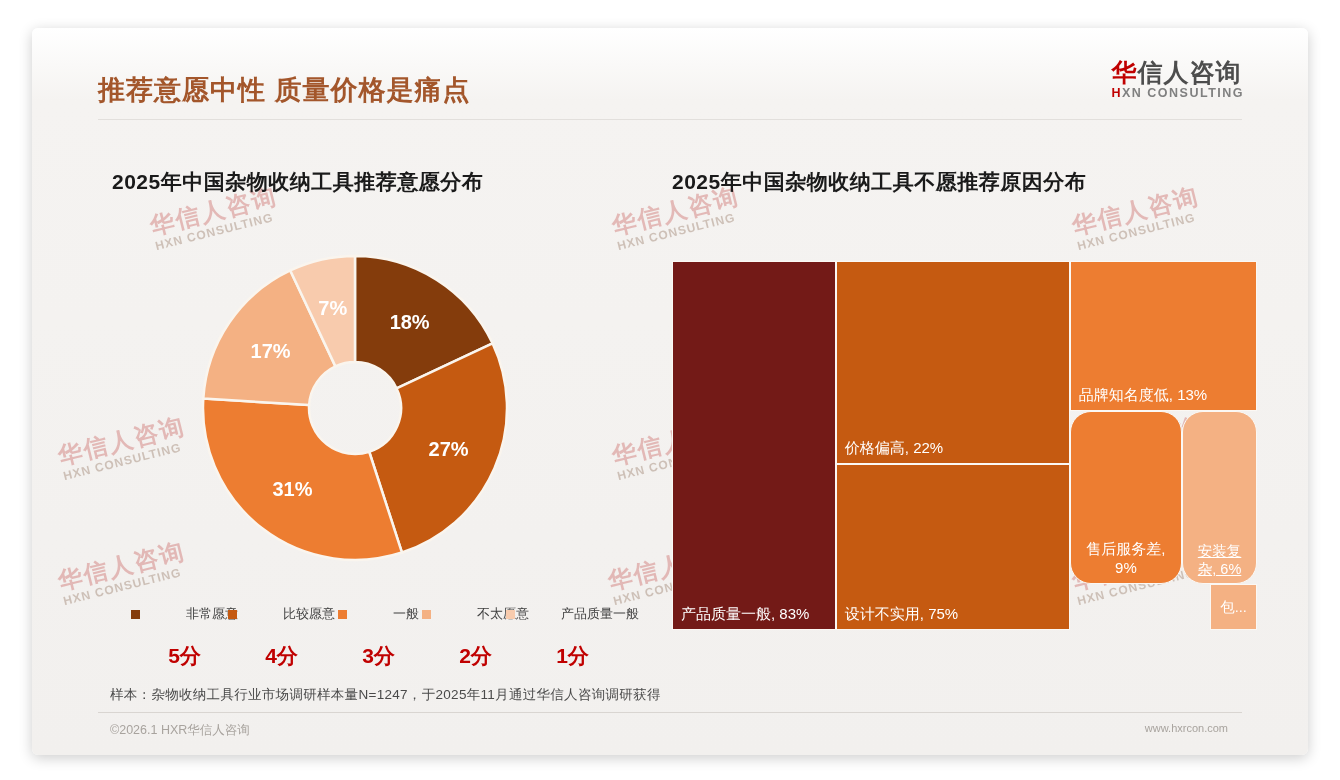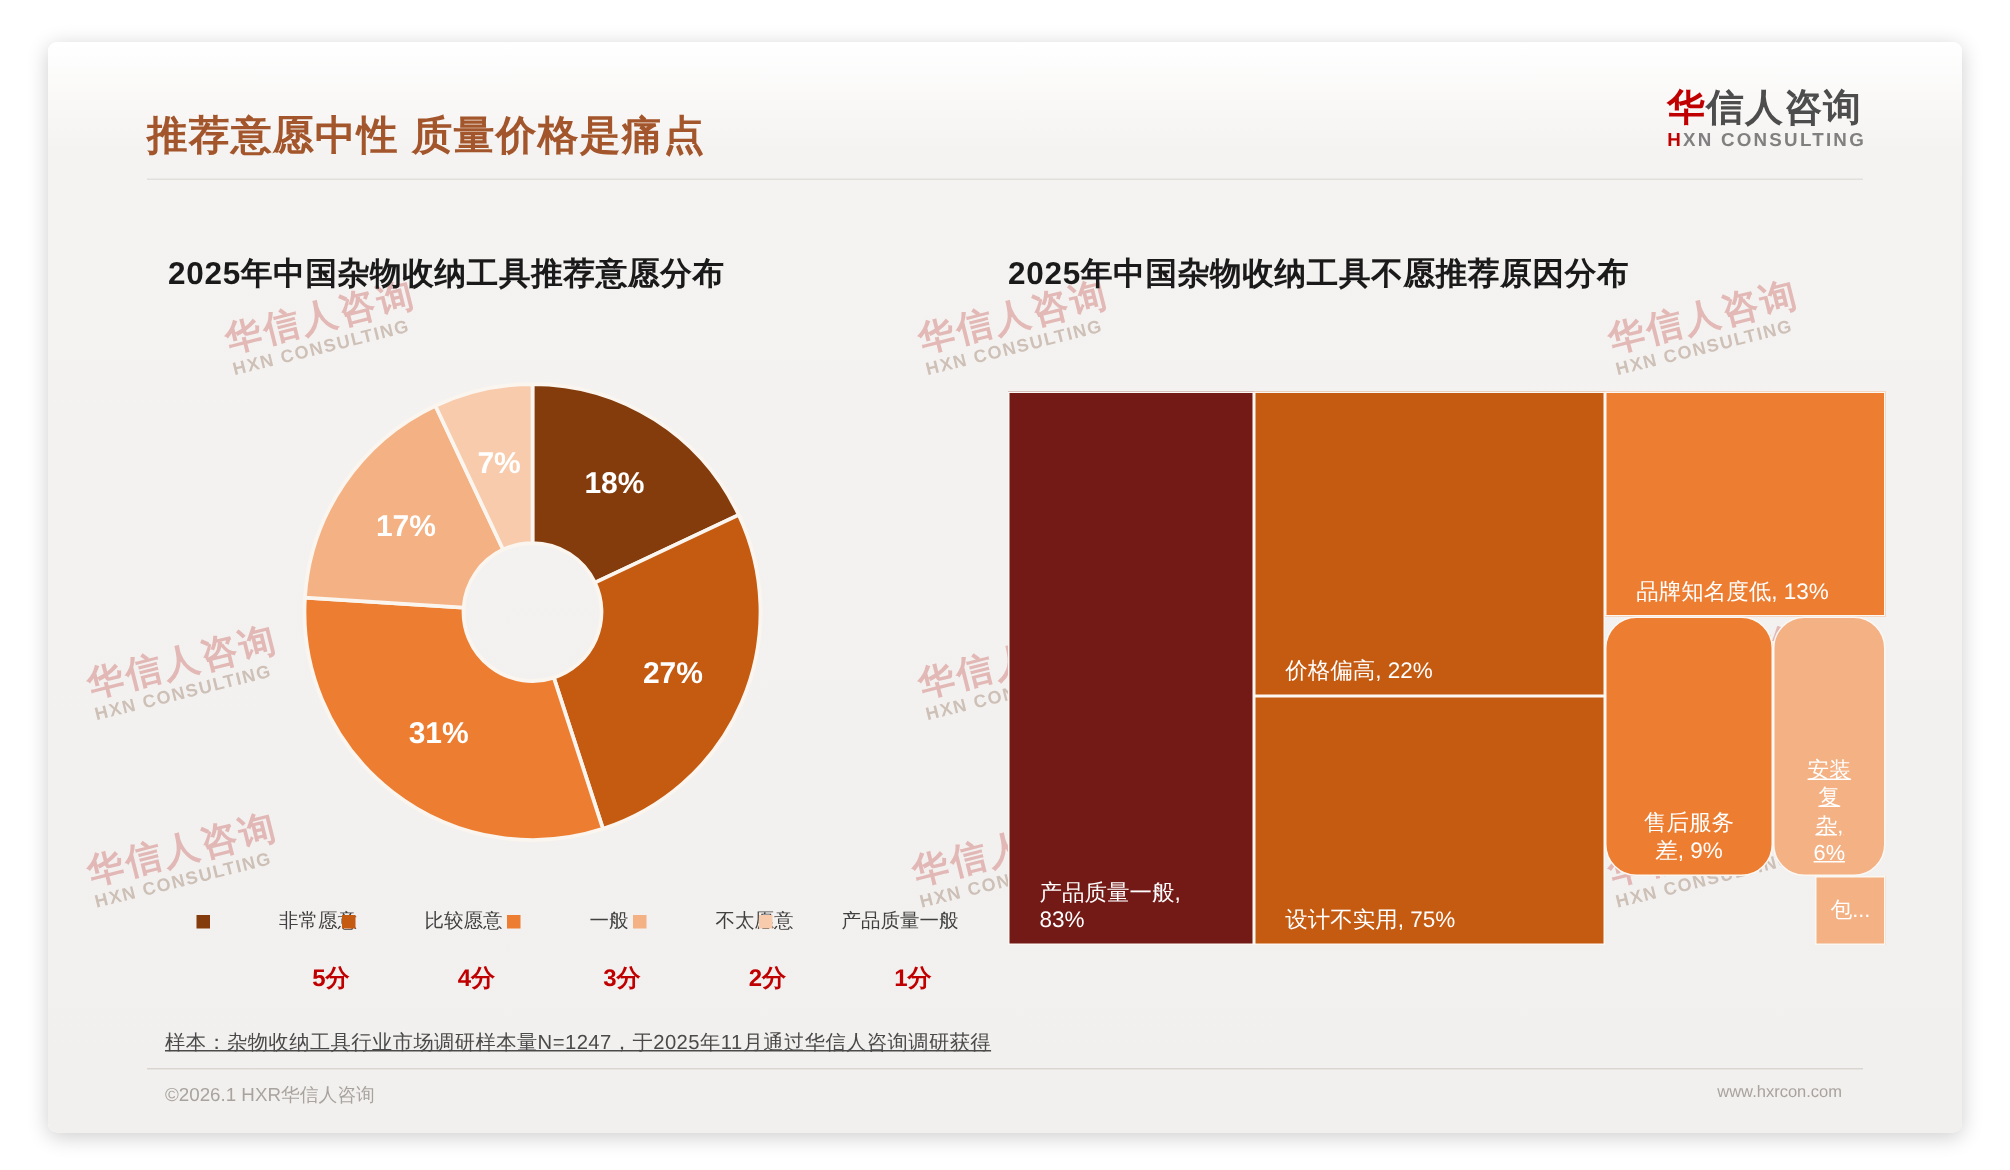--- a/index.html
+++ b/index.html
@@ -25,31 +25,31 @@
   .chart-title.right{left:640px;width:590px;}
   
   #donut-svg{position:absolute;z-index:2;left:163px;top:220px;}
   .donut-label{font-size:20px;font-weight:bold;fill:#ffffff;}
   
   .legend-row{position:absolute;z-index:2;left:104px;top:577px;display:flex;}
   .legend-cell{width:97px;display:flex;align-items:center;justify-content:center;}
   .legend-swatch{width:9px;height:9px;margin-right:5px;flex:0 0 auto;}
   .legend-label{font-size:13px;color:#404040;white-space:nowrap;margin-left:41px;}
   .score-row{position:absolute;z-index:2;left:104px;top:614px;display:flex;}
-  .score-cell{width:97px;text-align:right;font-size:16px;font-weight:bold;color:#C00000;}
+  .score-cell{width:97px;text-align:center;font-size:21px;font-weight:bold;color:#C00000;}
   
   #treemap{position:absolute;z-index:2;left:640px;top:233px;width:585px;height:369px;}
   .tm-node{position:absolute;box-sizing:border-box;border:1.5px solid #fbf8f4;display:flex;color:#fff;
            font-size:15px;line-height:1.25;overflow:hidden;}
-  .tm-node .tm-label{padding:5px 20px;}
+  .tm-node .tm-label{padding:5px 8px;}
   .tm-bl{align-items:flex-end;justify-content:flex-start;text-align:left;}
   .tm-bc{align-items:flex-end;justify-content:center;text-align:center;border-radius:21px;}
   .tm-c{align-items:center;justify-content:center;text-align:center;}
   
-  .footnote{position:absolute;z-index:2;left:78px;top:658px;font-size:13.5px;color:#4a4a4a;letter-spacing:.3px;text-decoration:underline;}
+  .footnote{position:absolute;z-index:2;left:78px;top:658px;font-size:13.5px;color:#4a4a4a;letter-spacing:.3px;}
   .ftr-divider{position:absolute;z-index:2;left:66px;right:66px;top:684px;height:1px;background:#d9d5d1;}
   .ftr-left{position:absolute;z-index:2;left:78px;top:694px;font-size:12.5px;color:#a8a39e;}
   .ftr-right{position:absolute;z-index:2;right:80px;top:694px;font-size:11px;color:#a8a39e;}
 </style>
 </head>
 <body>
 
 <div class="page">
   <div class="card">
 

